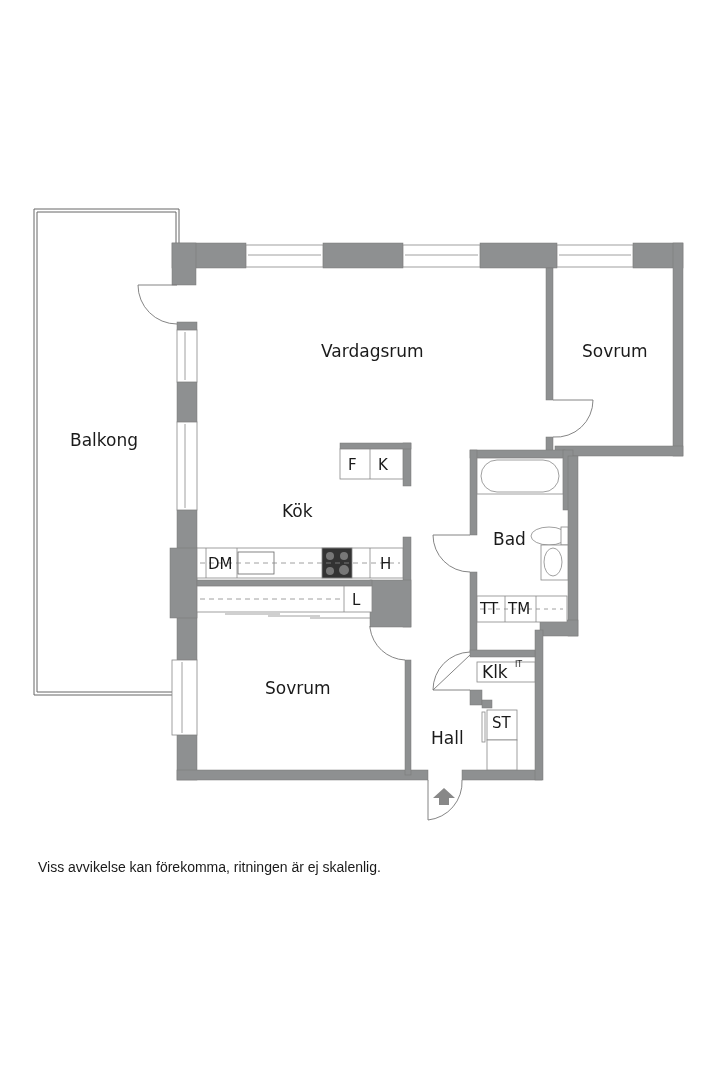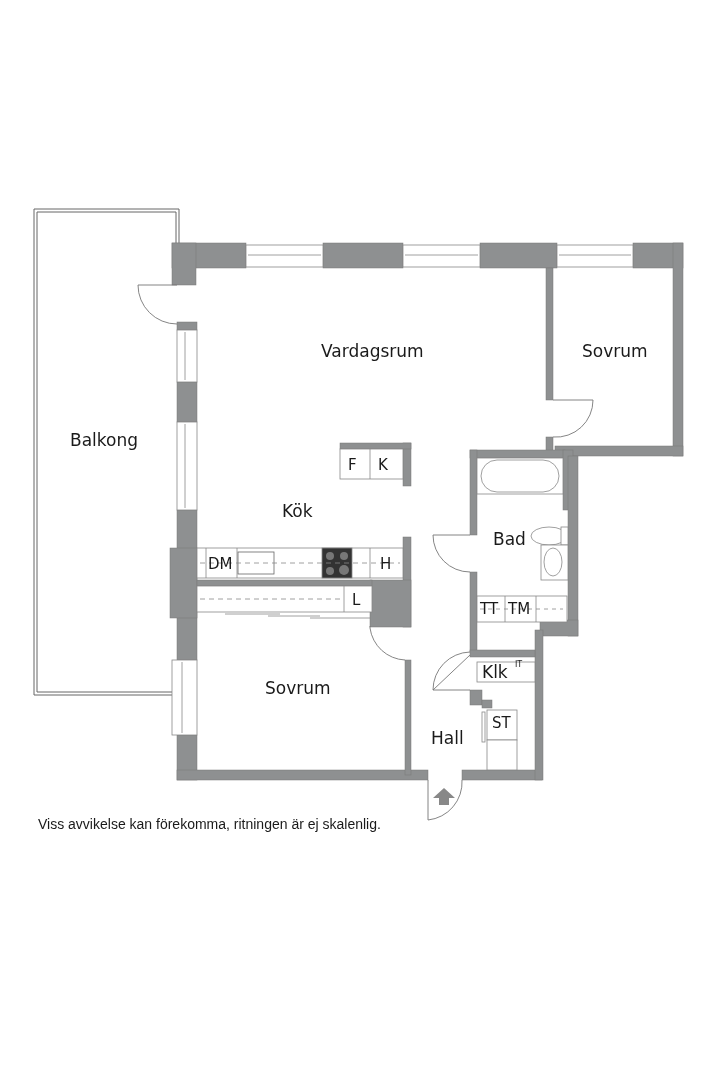--- a/index.html
+++ b/index.html
@@ -1,21 +1,21 @@
 <!DOCTYPE html>
 <html><head>
 <meta charset="utf-8">
 <style>
   html, body { margin:0; padding:0; background:#ffffff; }
   body { width:720px; height:1080px; position:relative; overflow:hidden; font-family:"DejaVu Sans", sans-serif; }
   svg { position:absolute; left:0; top:0; }
   .lbl { font-family:"DejaVu Sans", sans-serif; font-size:17px; fill:#1a1a1a; }
   .sm { font-size:15px; }
   .xs { font-size:8px; }
-  .disclaimer { position:absolute; left:38px; top:816px; font-family:"Liberation Sans", sans-serif; font-size:14px; color:#1a1a1a; }
+  .disclaimer { position:absolute; left:38px; top:859px; font-family:"Liberation Sans", sans-serif; font-size:14px; color:#1a1a1a; }
 </style>
 </head>
 <body>
 
 <svg width="720" height="1080" viewBox="0 0 720 1080">
 
   <g fill="none" stroke="#666" stroke-width="1">
     <path d="M176,212 L37,212 L37,692 L176,692"></path>
     <path d="M179,209 L34,209 L34,695 L179,695"></path>
     <line x1="176" y1="212" x2="176" y2="243"></line>

